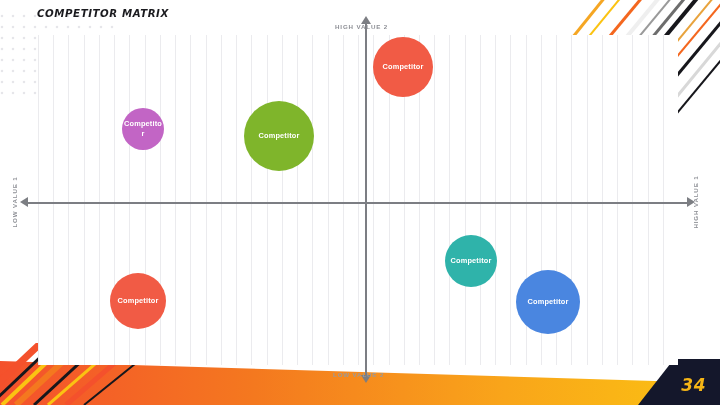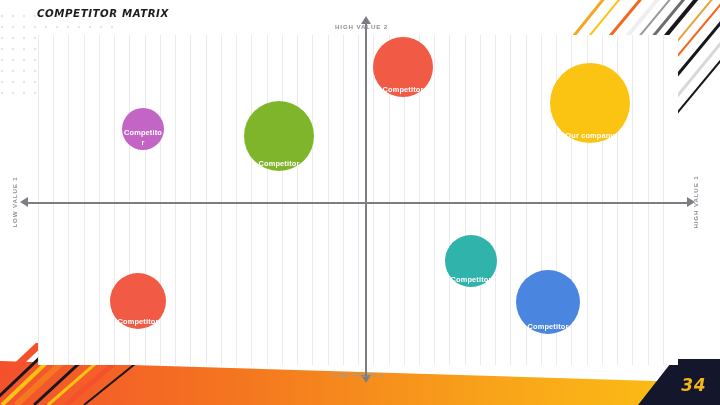--- a/index.html
+++ b/index.html
@@ -162,21 +162,21 @@
     left: 692px; top: 202px;
     transform: rotate(-90deg) translate(-50%, 0);
     transform-origin: left top;
   }
 
   
   .bubble {
     position: absolute;
     border-radius: 50%;
     display: flex;
-    align-items: flex-end;
+    align-items: center;
     justify-content: center;
     text-align: center;
     color: #ffffff;
     font-size: 7.4px;
     font-weight: bold;
     line-height: 1.35;
     letter-spacing: .15px;
     box-sizing: border-box;
     padding: 2px;
     word-break: break-word;
@@ -259,23 +259,20 @@
     </div>
 
     <div class="bubble" style="left:206px; top:66px;  width:70px; height:70px; background:#7FB52B;">
       <span>Competitor</span>
     </div>
 
     <div class="bubble" style="left:335px; top:2px;   width:60px; height:60px; background:#F15B45;">
       <span>Competitor</span>
     </div>
 
-    <div class="bubble" style="left:512px; top:28px;  width:80px; height:80px; background:#FBC312;">
-      <span>Our company</span>
-    </div>
 
     <div class="bubble" style="left:72px;  top:238px; width:56px; height:56px; background:#F15B45;">
       <span>Competitor</span>
     </div>
 
     <div class="bubble" style="left:407px; top:200px; width:52px; height:52px; background:#2FB3AA;">
       <span>Competitor</span>
     </div>
 
     <div class="bubble" style="left:478px; top:235px; width:64px; height:64px; background:#4A86E0;">

